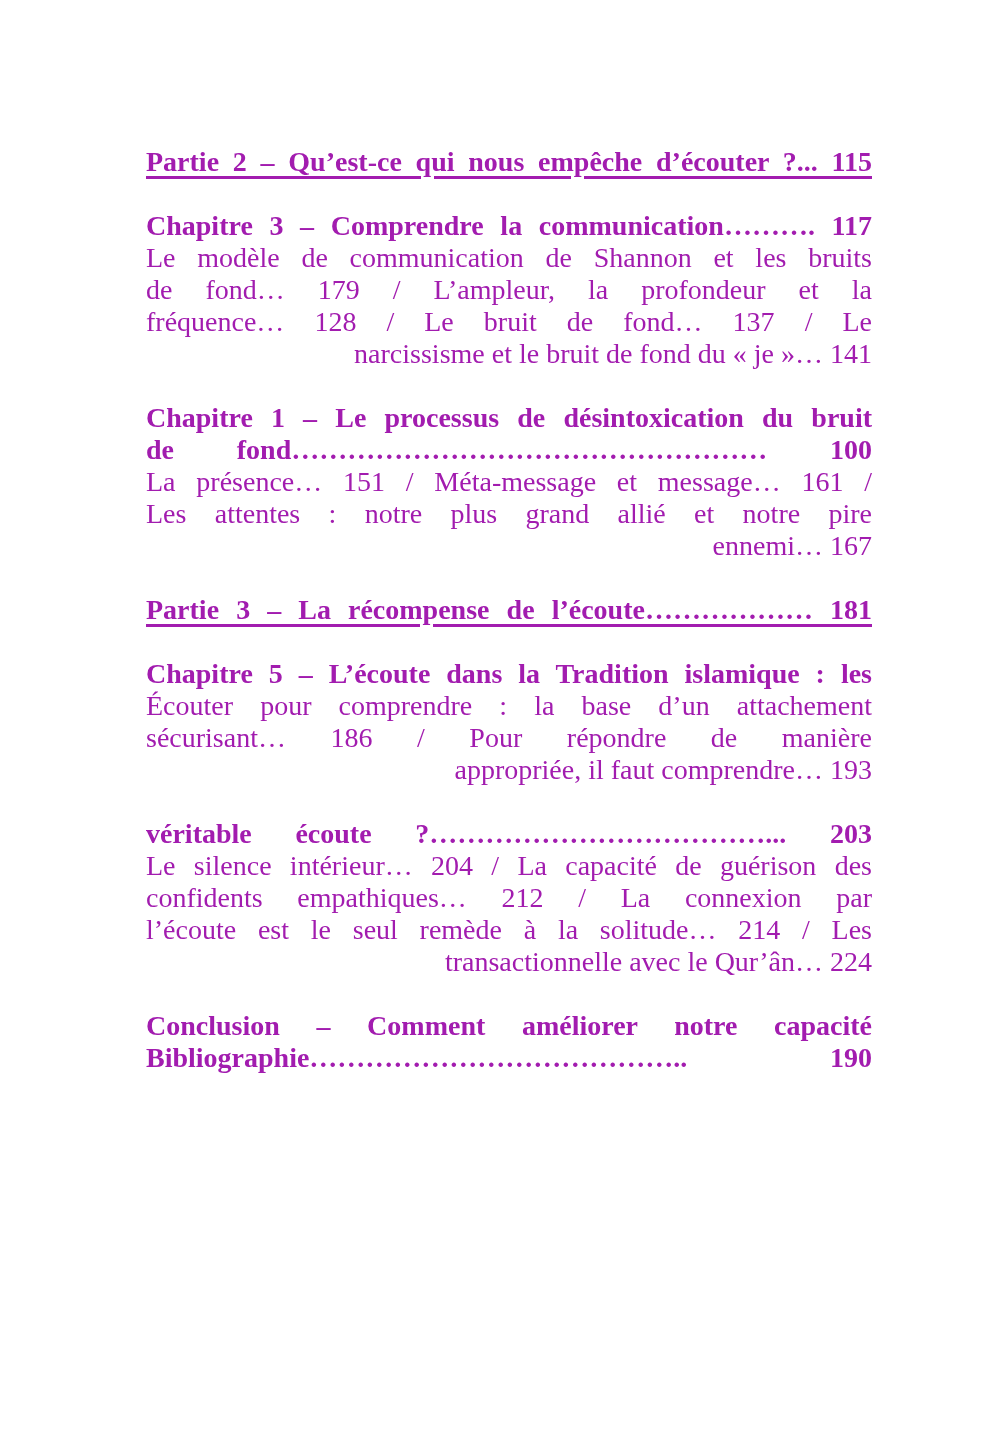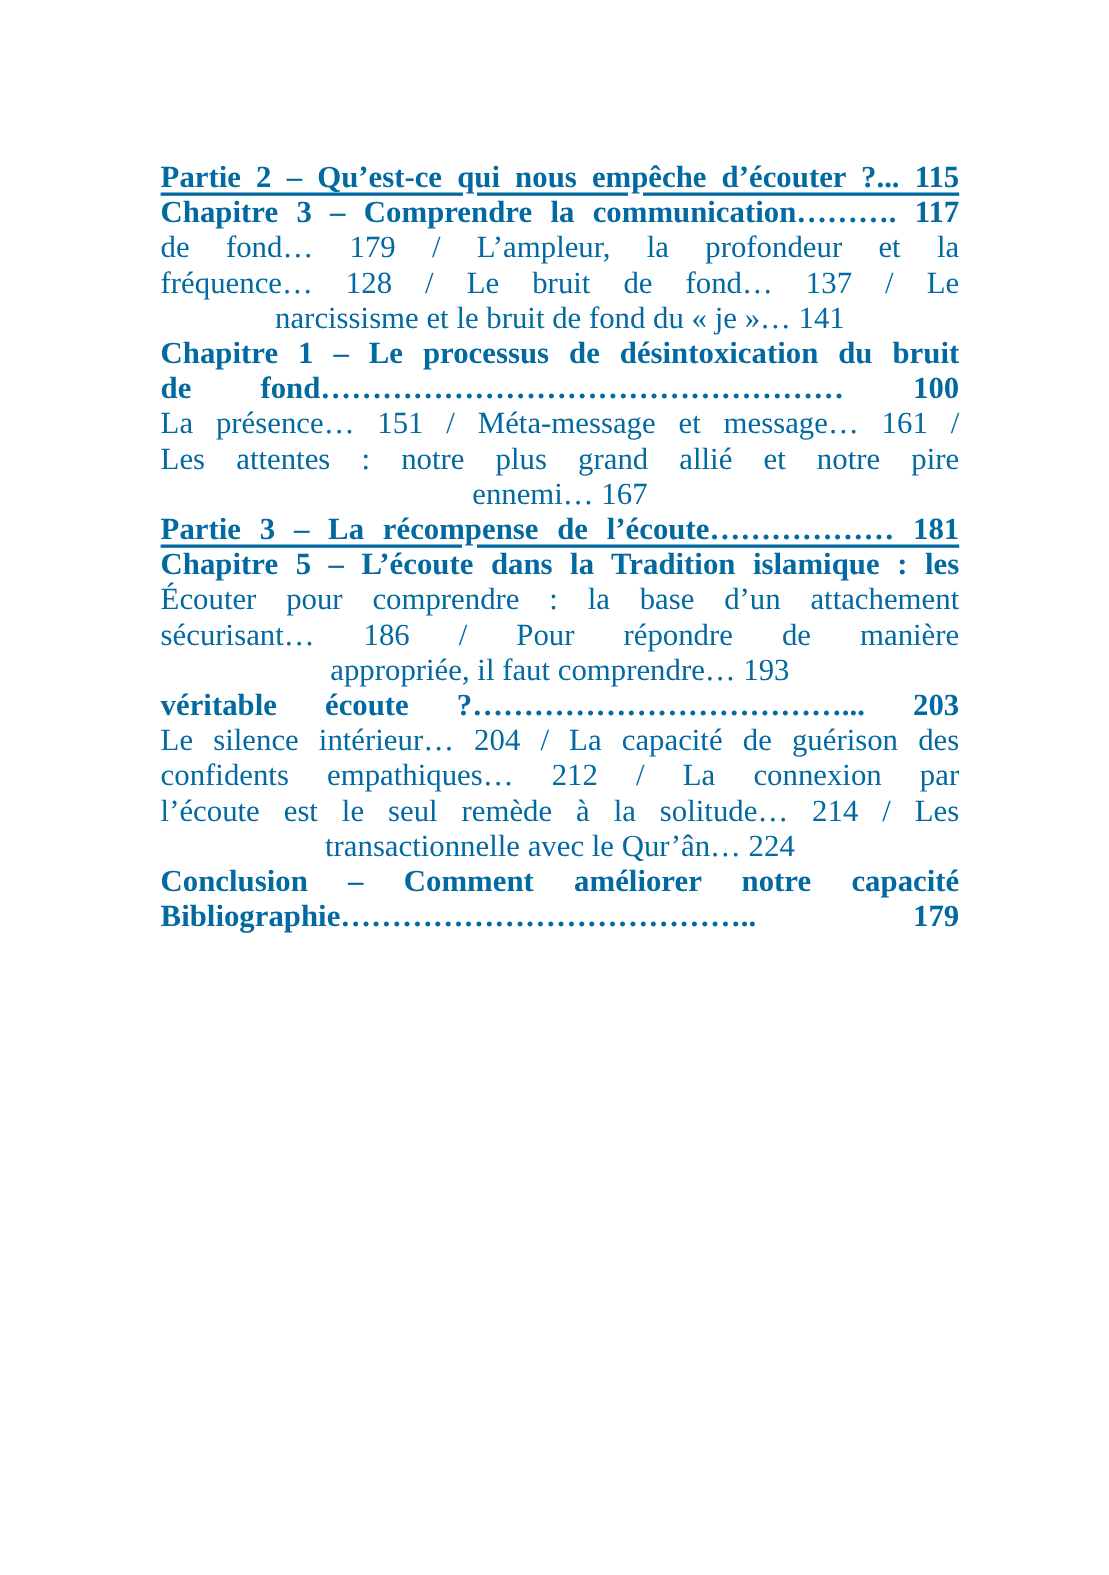--- a/index.html
+++ b/index.html
@@ -2,50 +2,51 @@
 <html lang="fr"><head>
 <meta charset="utf-8">
 <style>
   html, body { margin: 0; padding: 0; }
   .page {
     position: relative;
     width: 1008px;
     height: 1432px;
     background: #ffffff;
     font-family: "Liberation Serif", "DejaVu Serif", serif;
-    color: #0369a1;
+    color: #a21caf;
     overflow: hidden;
   }
   .toc {
     position: absolute;
     left: 146px;
     top: 146px;
     width: 726px;
     font-size: 28px;
     line-height: 32px;
   }
-  .block + .block { }
+  .block + .block { margin-top: 32px; }
   .ln { min-height: 32px; }
   .b { font-weight: 700; }
   .u { text-decoration: underline; text-decoration-thickness: 3px; text-underline-offset: 5px; }
   .f { text-align: justify; text-align-last: justify; }
-  .l { text-align: center; }
+  .l { text-align: right; }
 </style>
 </head>
 <body>
 
 <div class="page">
   <div class="toc">
 
     <div class="block">
       <div class="ln b u f">Partie 2 – Qu’est-ce qui nous empêche d’écouter ?... 115</div>
     </div>
 
     <div class="block">
       <div class="ln b f">Chapitre 3 – Comprendre la communication………. 117</div>
+      <div class="ln f">Le modèle de communication de Shannon et les bruits</div>
       <div class="ln f">de fond… 179 / L’ampleur, la profondeur et la</div>
       <div class="ln f">fréquence… 128 / Le bruit de fond… 137 / Le</div>
       <div class="ln l">narcissisme et le bruit de fond du « je »… 141</div>
     </div>
 
     <div class="block">
       <div class="ln b f">Chapitre 1 – Le processus de désintoxication du bruit</div>
       <div class="ln b f">de fond…………………………………………… 100</div>
       <div class="ln f">La présence… 151 / Méta-message et message… 161 /</div>
       <div class="ln f">Les attentes : notre plus grand allié et notre pire</div>
@@ -66,17 +67,17 @@
     <div class="block">
       <div class="ln b f">véritable écoute ?………………………………... 203</div>
       <div class="ln f">Le silence intérieur… 204 / La capacité de guérison des</div>
       <div class="ln f">confidents empathiques… 212 / La connexion par</div>
       <div class="ln f">l’écoute est le seul remède à la solitude… 214 / Les</div>
       <div class="ln l">transactionnelle avec le Qur’ân… 224</div>
     </div>
 
     <div class="block">
       <div class="ln b f">Conclusion – Comment améliorer notre capacité</div>
-      <div class="ln b f">Bibliographie………………………………….. 179</div>
+      <div class="ln b f">Bibliographie………………………………….. 190</div>
     </div>
 
   </div>
 </div>
 
 </body></html>

